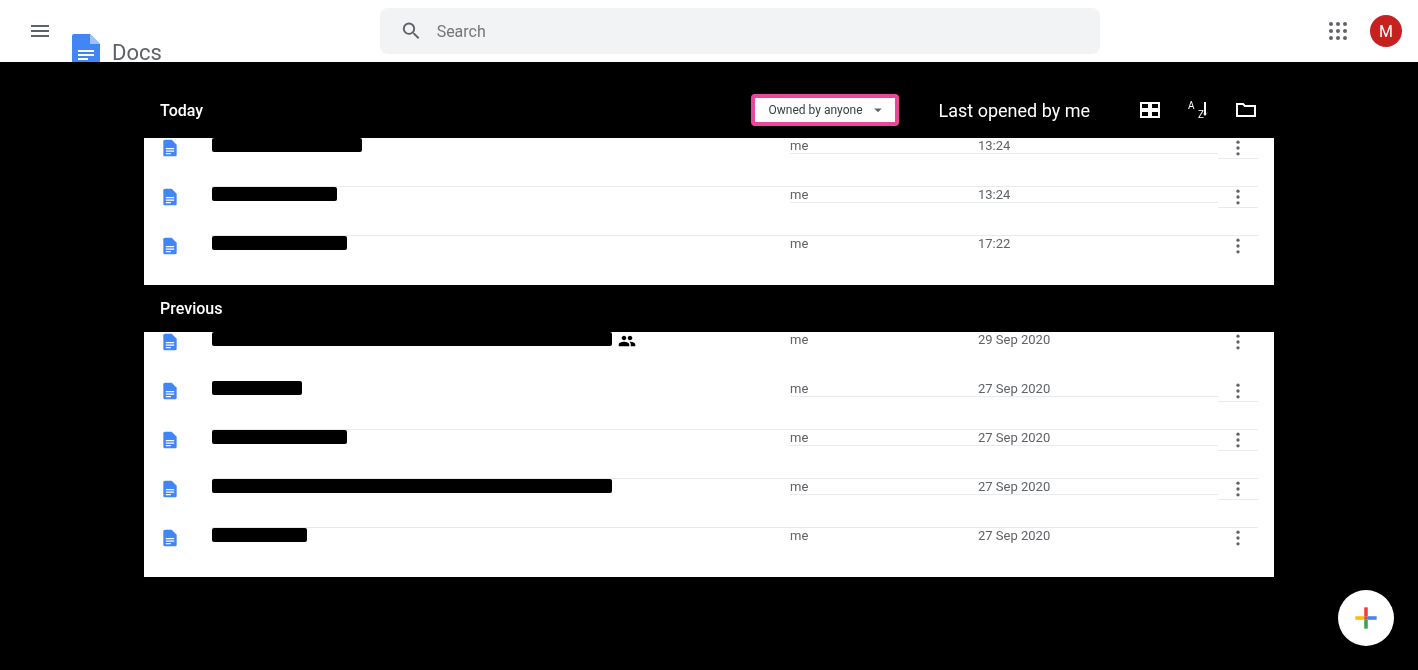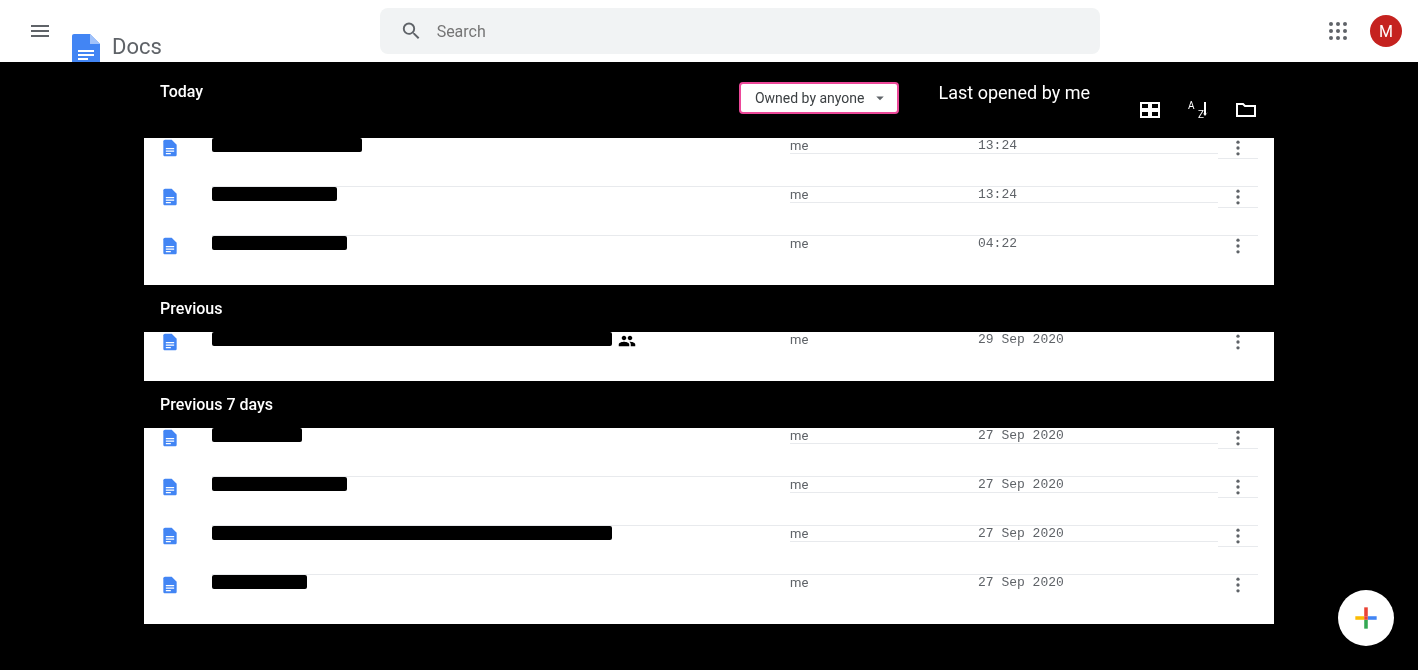--- a/index.html
+++ b/index.html
@@ -1,56 +1,56 @@
 <!DOCTYPE html>
 <html><head>
 <meta charset="utf-8">
 <style>
 * { margin: 0; padding: 0; box-sizing: border-box; font-family: 'Google Sans', Roboto, Arial, sans-serif; }
 body { width: 1418px; height: 670px; overflow: hidden; background: #fff; }
 
 .header { height: 62px; display: flex; align-items: center; padding: 0 16px; background: #fff; }
 .menu-btn { width: 48px; height: 48px; display: flex; align-items: center; justify-content: center; border-radius: 50%; cursor: pointer; }
-.logo-wrap { display: flex; margin-left: 4px; margin-top: 42px; }
+.logo-wrap { display: flex; align-items: center; margin-left: 4px; margin-top: 42px; }
 .logo-icon { width: 36px; height: 36px; display: flex; align-items: center; justify-content: center; }
 .app-name { font-size: 22px; color: #5f6368; margin-left: 8px; letter-spacing: 0; }
 .search-wrap { flex: 1; display: flex; justify-content: center; }
 .search-bar { width: 720px; height: 46px; background: #f1f3f4; border-radius: 8px; display: flex; align-items: center; padding: 0 20px; }
 .search-bar input { border: none; background: transparent; outline: none; font-size: 16px; color: #5f6368; margin-left: 14px; width: 100%; }
 .header-right { display: flex; align-items: center; gap: 12px; margin-left: auto; }
 .apps-btn { width: 40px; height: 40px; display: flex; align-items: center; justify-content: center; border-radius: 50%; cursor: pointer; }
 .avatar { width: 32px; height: 32px; border-radius: 50%; background: #c5221f; color: #fff; display: flex; align-items: center; justify-content: center; font-size: 16px; cursor: pointer; }
 
 .main-area { background: #000; height: calc(670px - 62px); position: relative; padding-top: 20px; }
 .content-wrap { width: 1130px; margin: 0 auto; }
 
-.toolbar { display: flex; height: 56px; padding: 0 16px; }
+.toolbar { display: flex; align-items: center; height: 56px; padding: 0 16px; }
 .section-title { color: #fff; font-size: 16px; font-weight: 500; }
 .tb-spacer { flex: 1; }
-.owner-select { background: #fff; border: 2px solid #ec4899; border-radius: 4px; height: 32px; padding: 0 8px 0 14px; display: flex; align-items: center; font-size: 14px; color: #3c4043; cursor: pointer; gap: 6px; }
+.owner-select { background: #fff; border: 4px solid #ec4899; border-radius: 4px; height: 32px; padding: 0 8px 0 14px; display: flex; align-items: center; font-size: 12px; color: #3c4043; cursor: pointer; gap: 6px; }
 .sort-label { color: #fff; font-size: 18px; margin-left: 40px; margin-right: 48px; }
 .tb-icons { display: flex; gap: 24px; align-items: center; }
 .tb-icon { color: #fff; cursor: pointer; width: 24px; height: 24px; display: flex; align-items: center; justify-content: center; }
 
 .section-heading { color: #fff; font-size: 16px; font-weight: 500; padding: 14px 16px 14px 16px; }
 
 .doc-list { background: #fff; }
 .doc-row { display: flex; align-items: center; height: 49px; padding: 0 16px; cursor: pointer; }
 .doc-row:not(:last-child) .doc-title-wrap,
 .doc-row:not(:last-child) .doc-owner,
 .doc-row:not(:last-child) .doc-date,
 .doc-row:not(:last-child) .doc-menu { border-bottom: 1px solid #e8eaed; }
 .doc-row-inner { display: flex; align-items: flex-start; width: 100%; height: 100%; position: relative; }
 .doc-row-inner::after { content: ''; position: absolute; bottom: 0; left: 52px; right: 0; height: 1px; background: #e8eaed; }
 .doc-row:last-child .doc-row-inner::after { display: none; }
 .doc-icon { width: 24px; height: 24px; flex-shrink: 0; }
 .doc-title { margin-left: 28px; flex: 1; font-size: 14px; color: #202124; }
 .redact { background: #000; display: inline-block; height: 14px; border-radius: 2px; }
 .doc-owner { width: 188px; font-size: 13px; color: #5f6368; }
-.doc-date { width: 240px; font-size: 13px; color: #5f6368; font-family: Liberation Mono, monospace; }
+.doc-date { width: 240px; font-size: 13px; color: #5f6368; }
 .doc-menu { width: 40px; display: flex; align-items: center; justify-content: center; color: #5f6368; cursor: pointer; }
 
 .fab { position: absolute; right: 24px; bottom: 24px; width: 56px; height: 56px; border-radius: 50%; background: #fff; box-shadow: 0 2px 10px rgba(0,0,0,0.3); display: flex; align-items: center; justify-content: center; cursor: pointer; }
 </style>
 </head>
 <body>
 
 <div class="header">
   <div class="menu-btn">
     <svg width="24" height="24" viewBox="0 0 24 24" fill="#5f6368">
@@ -175,21 +175,21 @@
         <div class="doc-row">
           <div class="doc-row-inner last" style="--last: 1;">
             <span class="doc-icon"><svg width="20" height="20" viewBox="0 0 24 24">
                 <path fill="#4285f4" d="M14 2H6c-1.1 0-2 .9-2 2v16c0 1.1.9 2 2 2h12c1.1 0 2-.9 2-2V8l-6-6z"></path>
                 <rect x="7" y="12" width="10" height="1.5" fill="#fff"></rect>
                 <rect x="7" y="15" width="10" height="1.5" fill="#fff"></rect>
                 <rect x="7" y="18" width="6" height="1.5" fill="#fff"></rect>
               </svg></span>
             <div class="doc-title"><span class="redact" style="width: 135px;"></span></div>
             <div class="doc-owner">me</div>
-            <div class="doc-date">04:22</div>
+            <div class="doc-date">17:22</div>
             <div class="doc-menu">
               <svg width="20" height="20" viewBox="0 0 24 24" fill="#5f6368">
                 <circle cx="12" cy="5" r="2"></circle>
                 <circle cx="12" cy="12" r="2"></circle>
                 <circle cx="12" cy="19" r="2"></circle>
               </svg>
             </div>
           </div>
         </div>
       </div>
@@ -213,21 +213,20 @@
               <svg width="20" height="20" viewBox="0 0 24 24" fill="#5f6368">
                 <circle cx="12" cy="5" r="2"></circle>
                 <circle cx="12" cy="12" r="2"></circle>
                 <circle cx="12" cy="19" r="2"></circle>
               </svg>
             </div>
           </div>
         </div>
       </div>
 
-    <div class="section-heading">Previous 7 days</div>
     <div class="doc-list" id="list-previous7">
         <div class="doc-row">
           <div class="doc-row-inner">
             <span class="doc-icon"><svg width="20" height="20" viewBox="0 0 24 24">
                 <path fill="#4285f4" d="M14 2H6c-1.1 0-2 .9-2 2v16c0 1.1.9 2 2 2h12c1.1 0 2-.9 2-2V8l-6-6z"></path>
                 <rect x="7" y="12" width="10" height="1.5" fill="#fff"></rect>
                 <rect x="7" y="15" width="10" height="1.5" fill="#fff"></rect>
                 <rect x="7" y="18" width="6" height="1.5" fill="#fff"></rect>
               </svg></span>
             <div class="doc-title"><span class="redact" style="width: 90px;"></span></div>

